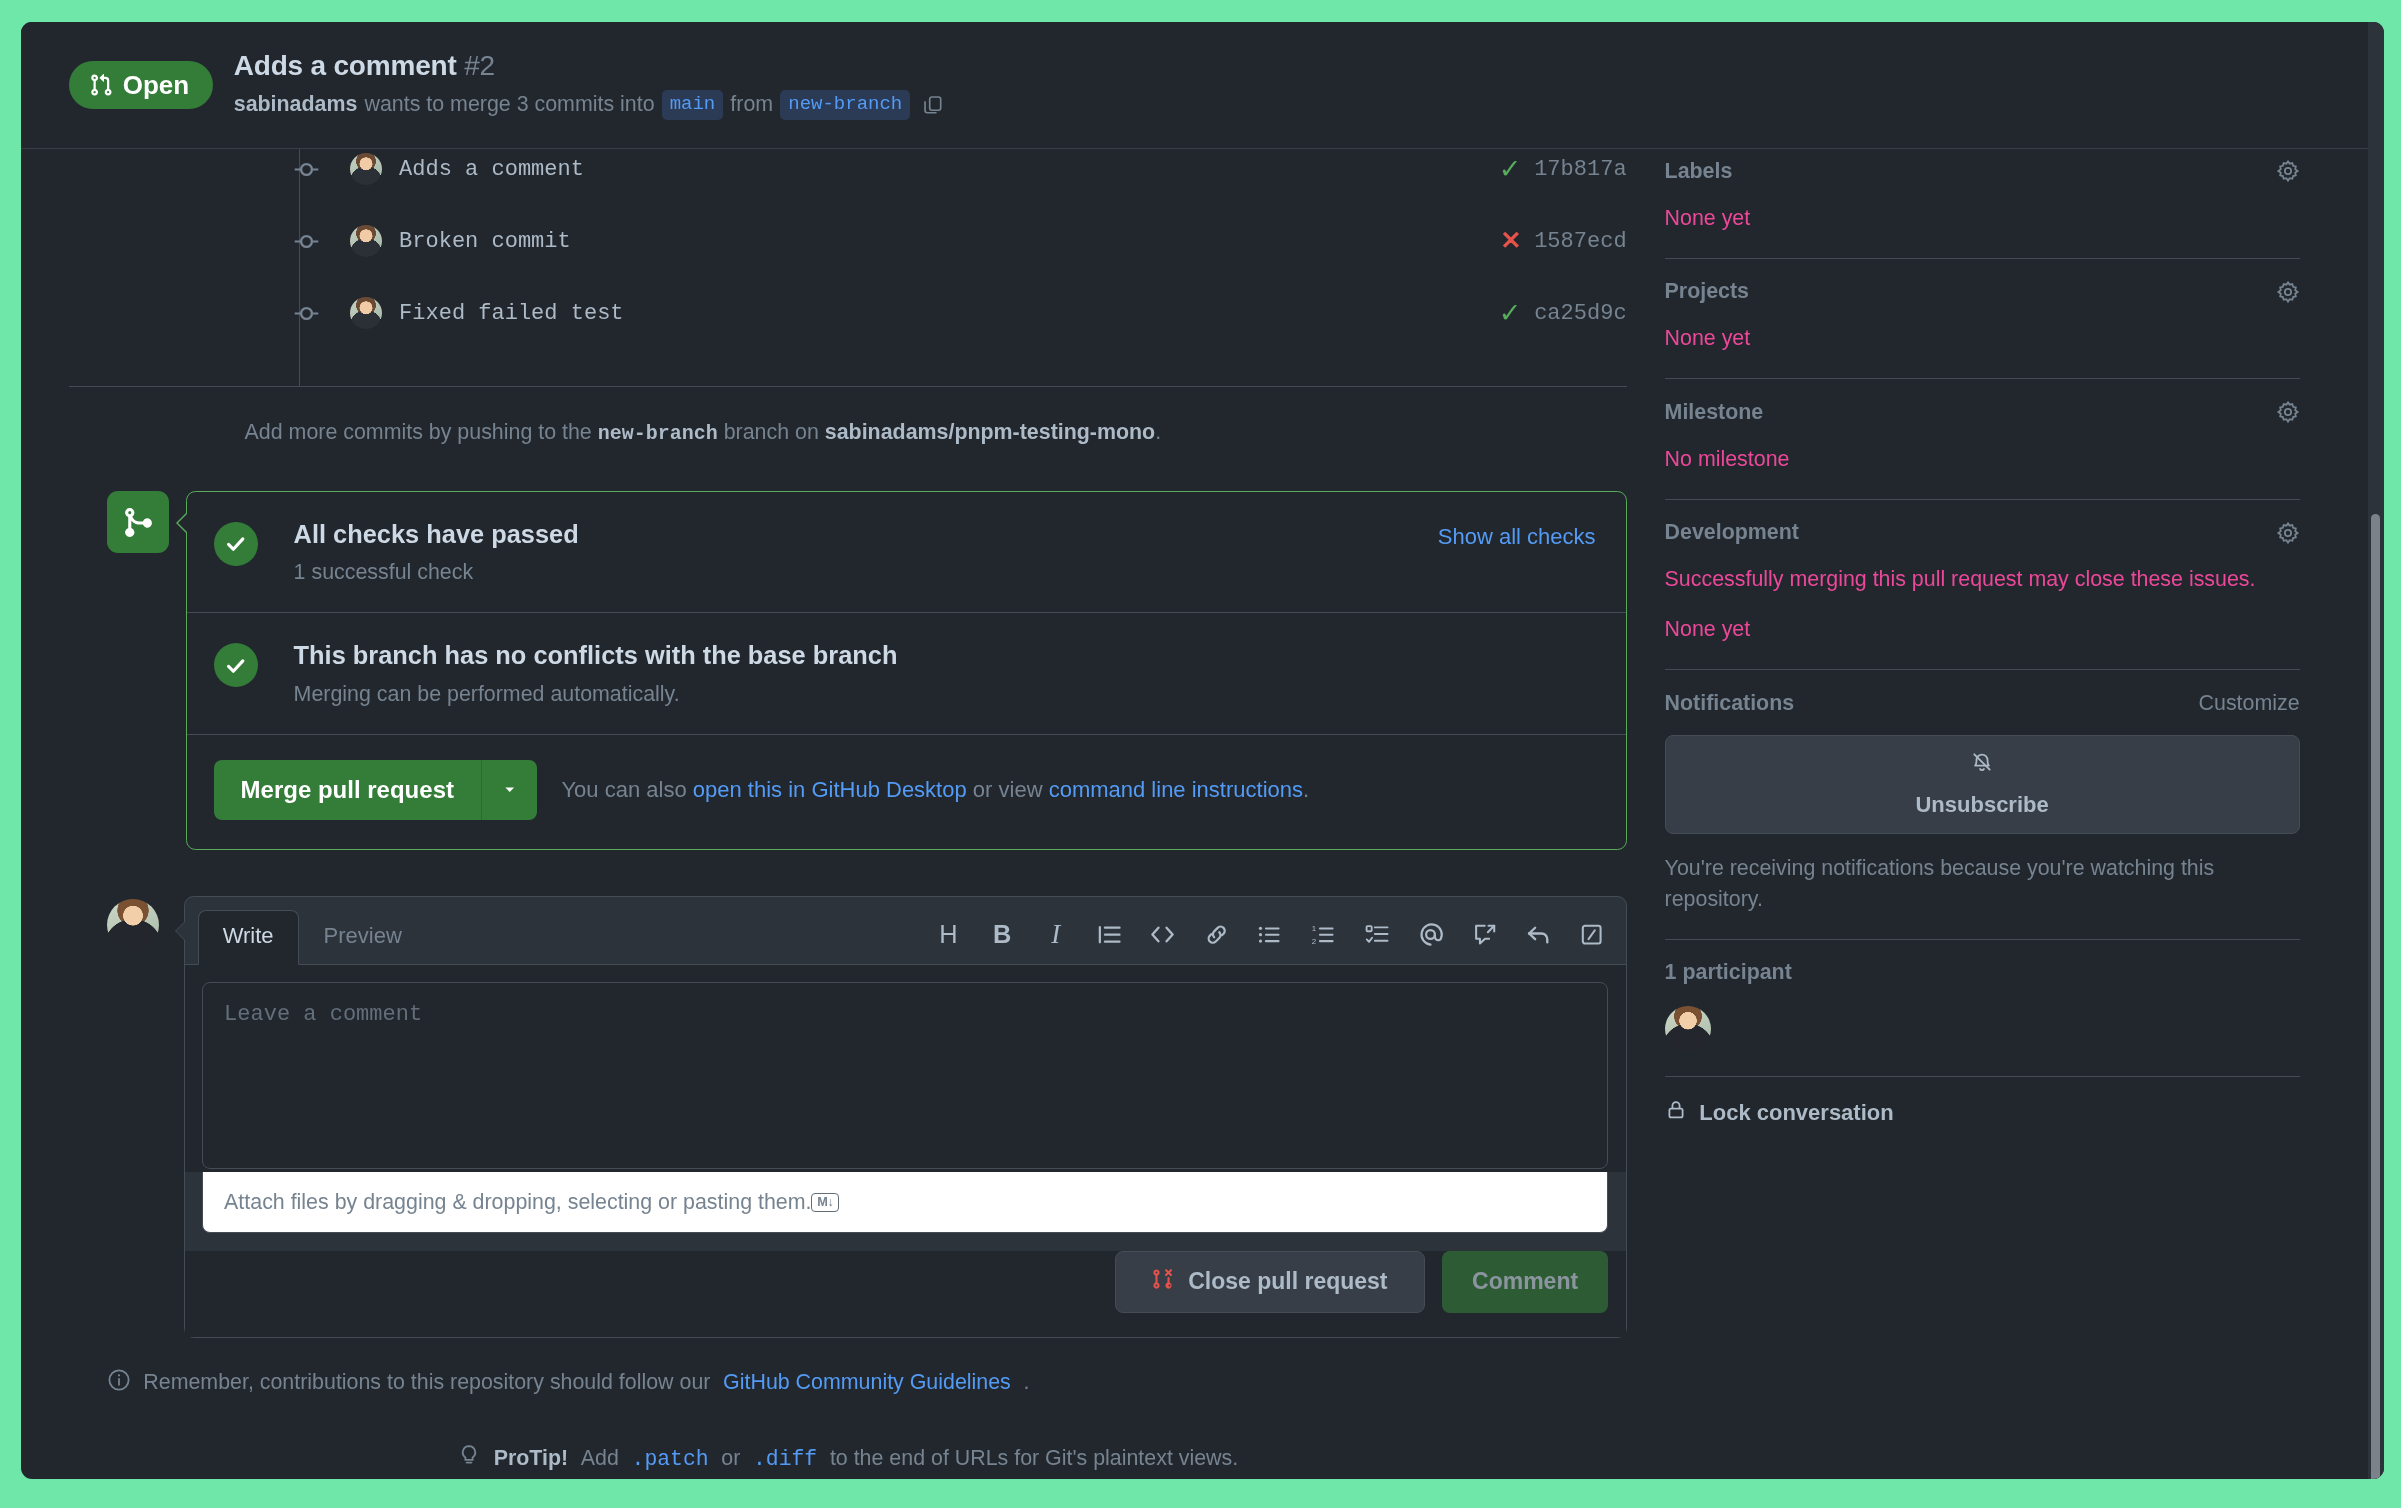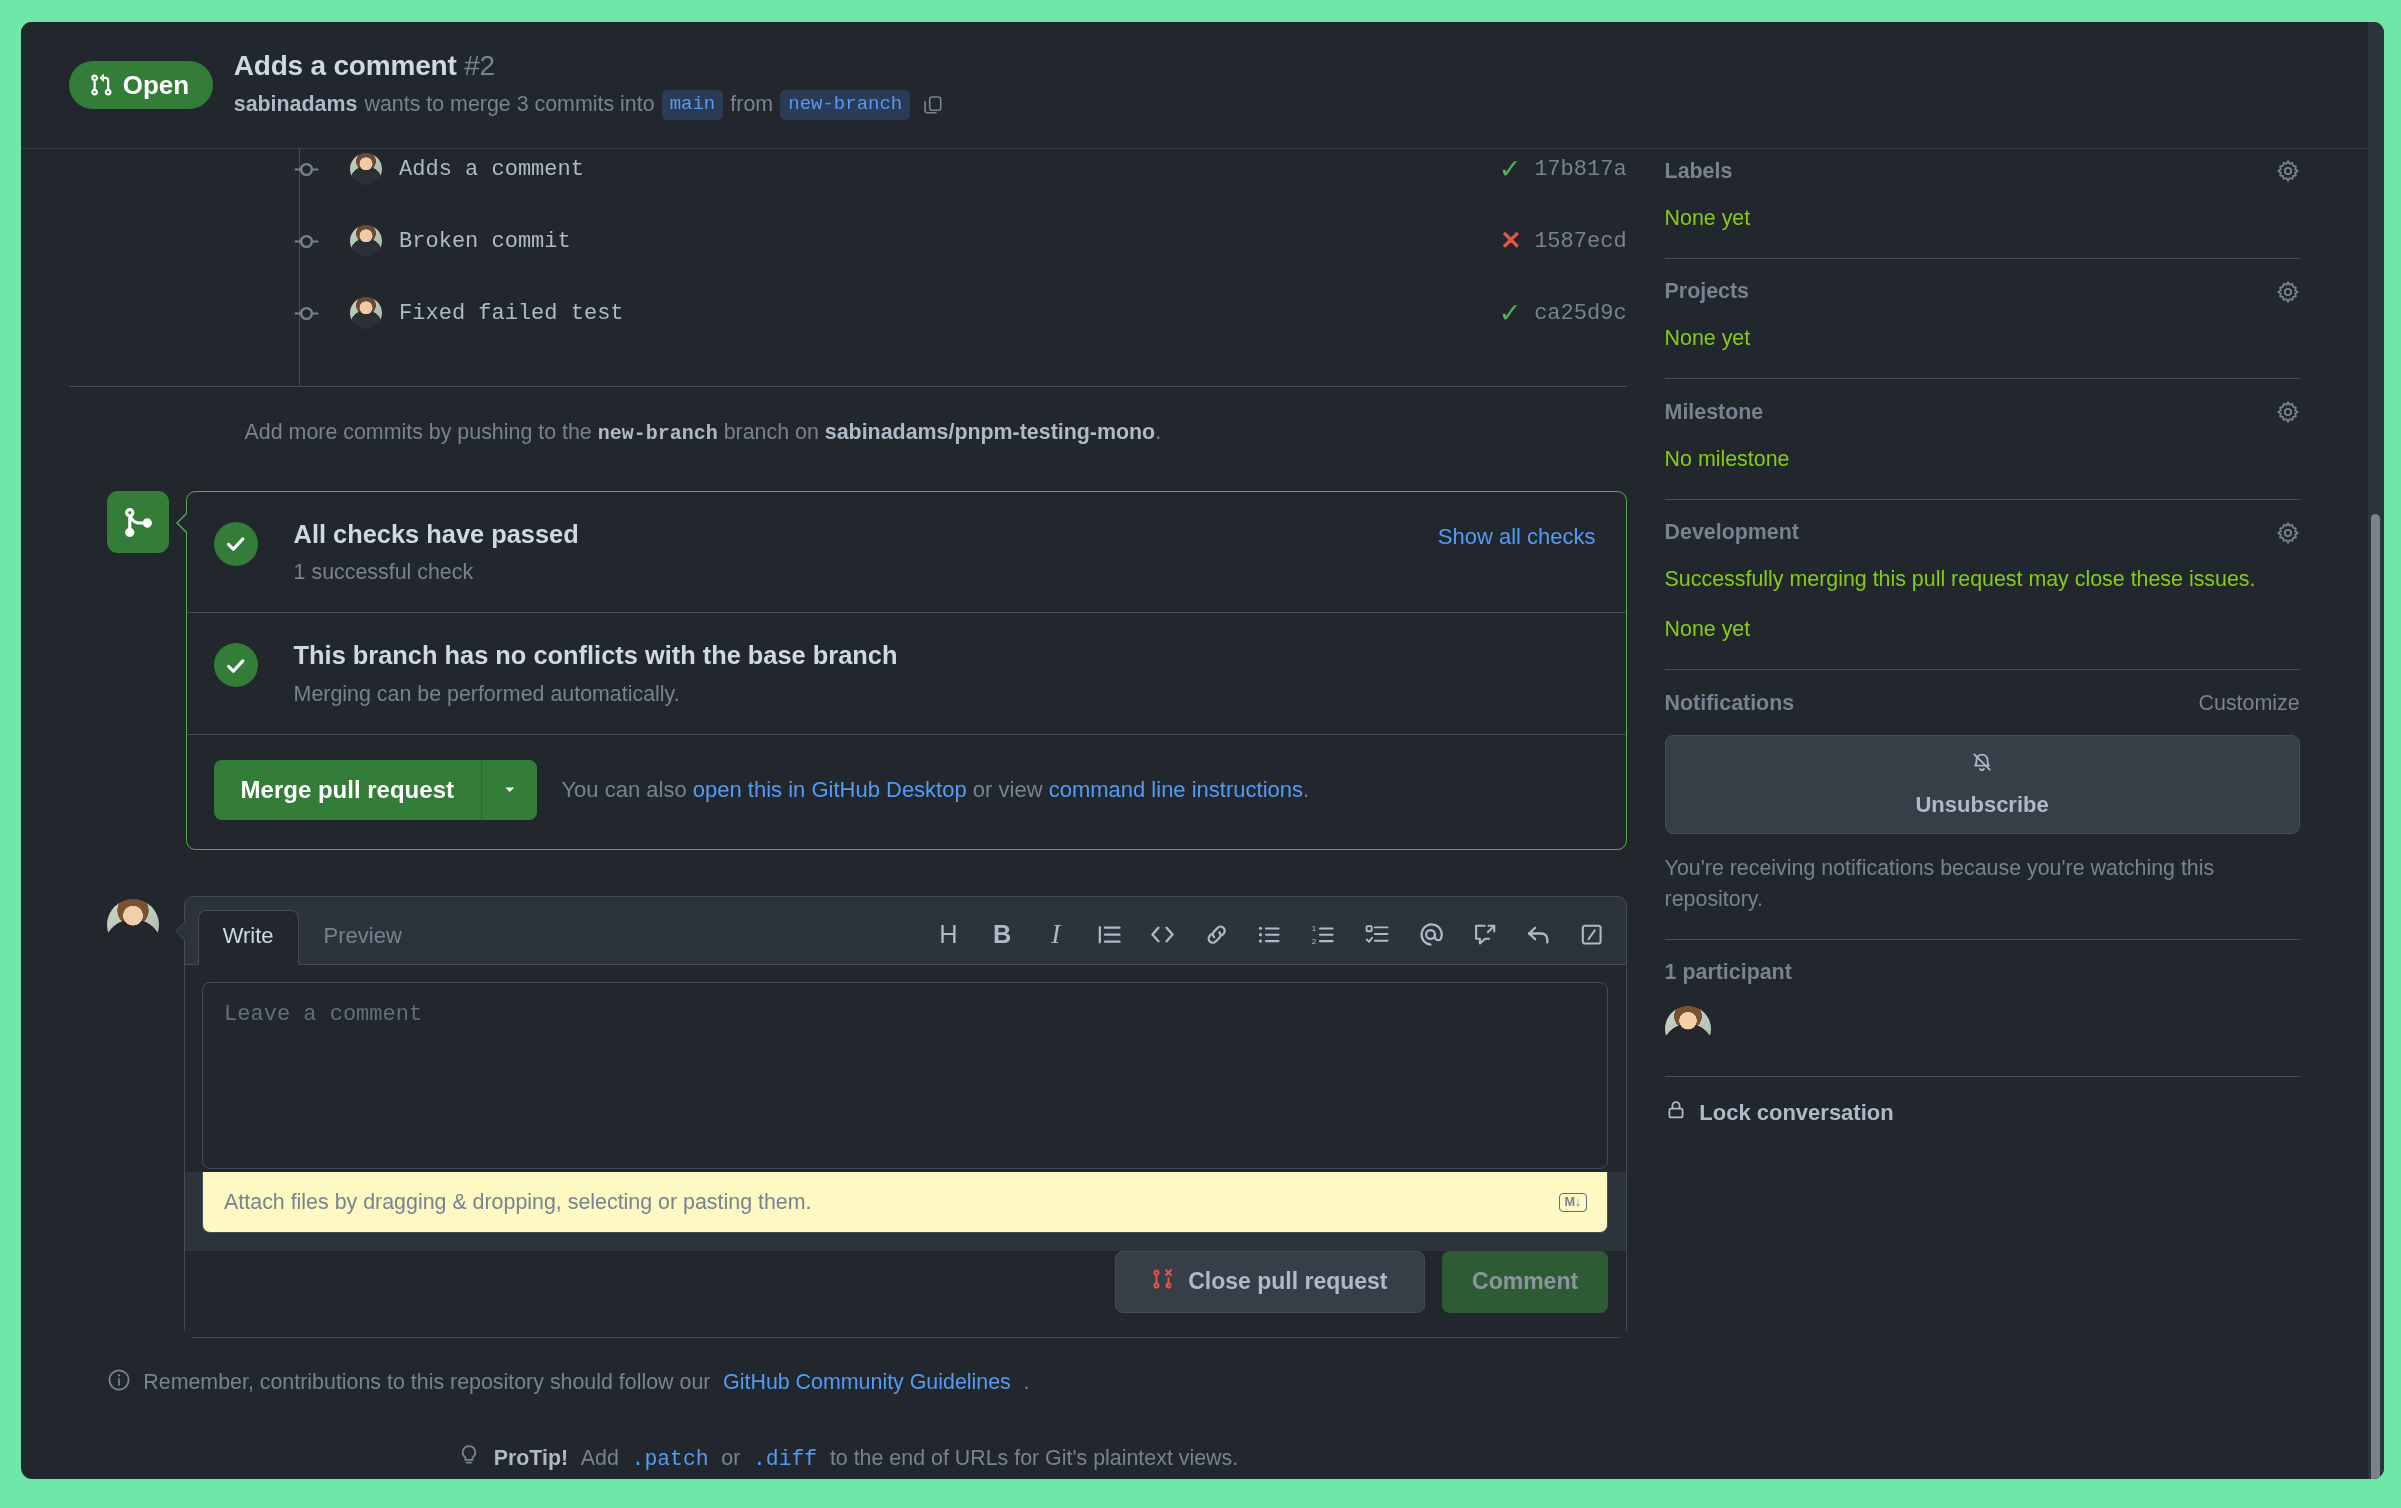--- a/index.html
+++ b/index.html
@@ -397,24 +397,24 @@
     resize: none;
     outline: none;
   }
   .comment-textarea::placeholder { color: #636e7b; }
 
   .attach-bar {
     margin: 0 17.5px 17.5px 17.5px;
     border: 0.8px solid #444c56;
     border-top: none;
     border-radius: 0 0 8px 8px;
-    background: #fef9c3;
-    display: flex;
-    align-items: center;
-    justify-content: space-between;
+    background: #ffffff;
+    display: flex;
+    align-items: center;
+    justify-content: flex-start;
     padding: 17.5px 20.6px;
     font-size: 21.4px;
     color: #768390;
     cursor: pointer;
   }
   .md-badge {
     border: 0.8px solid #636e7b;
     border-radius: 4px;
     color: #768390;
     font-size: 12.7px;
@@ -491,21 +491,21 @@
     align-items: center;
     justify-content: space-between;
     font-size: 21.4px;
     font-weight: 700;
     color: #768390;
   }
   .side-head .gear { cursor: pointer; color: #768390; display: flex; }
   .side-val {
     margin-top: 19px;
     font-size: 21.4px;
-    color: #84cc16;
+    color: #ec4899;
     line-height: 1.45;
   }
   .assignee-top {
     font-size: 21.4px;
     color: #adbac7;
     padding-bottom: 6.4px;
   }
   .assignee-top a { color: #adbac7; text-decoration: none; }
   .customize-link {
     font-size: 21.4px;

